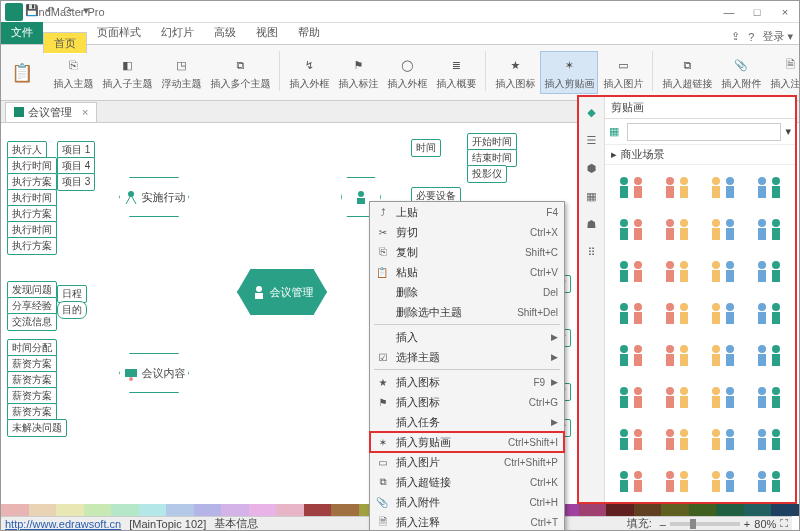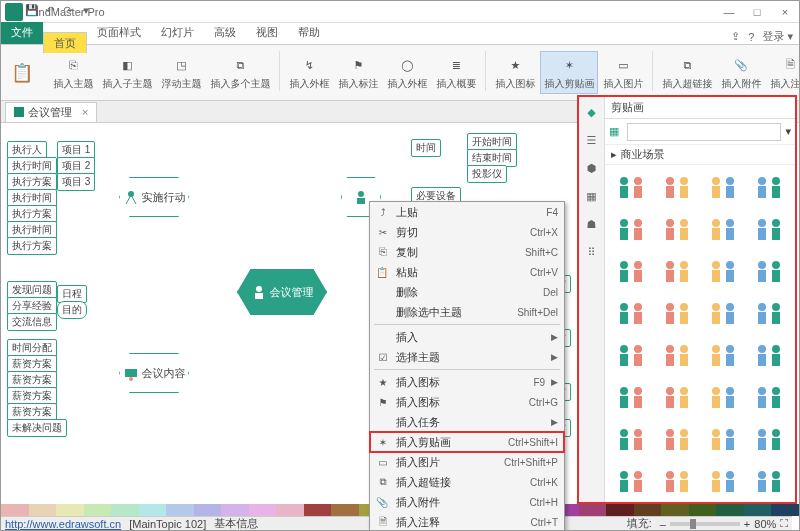--- a/index.html
+++ b/index.html
@@ -200,21 +200,21 @@
   <div class="hex" style="left:340px;top:54px;width:40px">
     <svg class="person">
         <circle cx="8" cy="5" r="3" fill="#2aa186"></circle>
         <rect x="4" y="9" width="8" height="6" fill="#2aa186"></rect>
       </svg>
   </div>
   <div id="left-top-nodes">
       <div class="node" style="left: 6px; top: 18px;">执行人</div>
       <div class="node" style="left: 56px; top: 18px;">项目 1</div>
       <div class="node" style="left: 6px; top: 34px;">执行时间</div>
-      <div class="node" style="left: 56px; top: 34px;">项目 2</div>
+      <div class="node" style="left: 56px; top: 34px;">项目 4</div>
       <div class="node" style="left: 6px; top: 50px;">执行方案</div>
       <div class="node" style="left: 56px; top: 50px;">项目 3</div>
       <div class="node" style="left: 6px; top: 66px;">执行时间</div>
       <div class="node" style="left: 6px; top: 82px;">执行方案</div>
       <div class="node" style="left: 6px; top: 98px;">执行时间</div>
       <div class="node" style="left: 6px; top: 114px;">执行方案</div>
     </div>
   <div id="left-mid-nodes">
       <div class="node" style="left: 6px; top: 158px;">发现问题</div>
       <div class="node" style="left: 6px; top: 174px;">分享经验</div>

